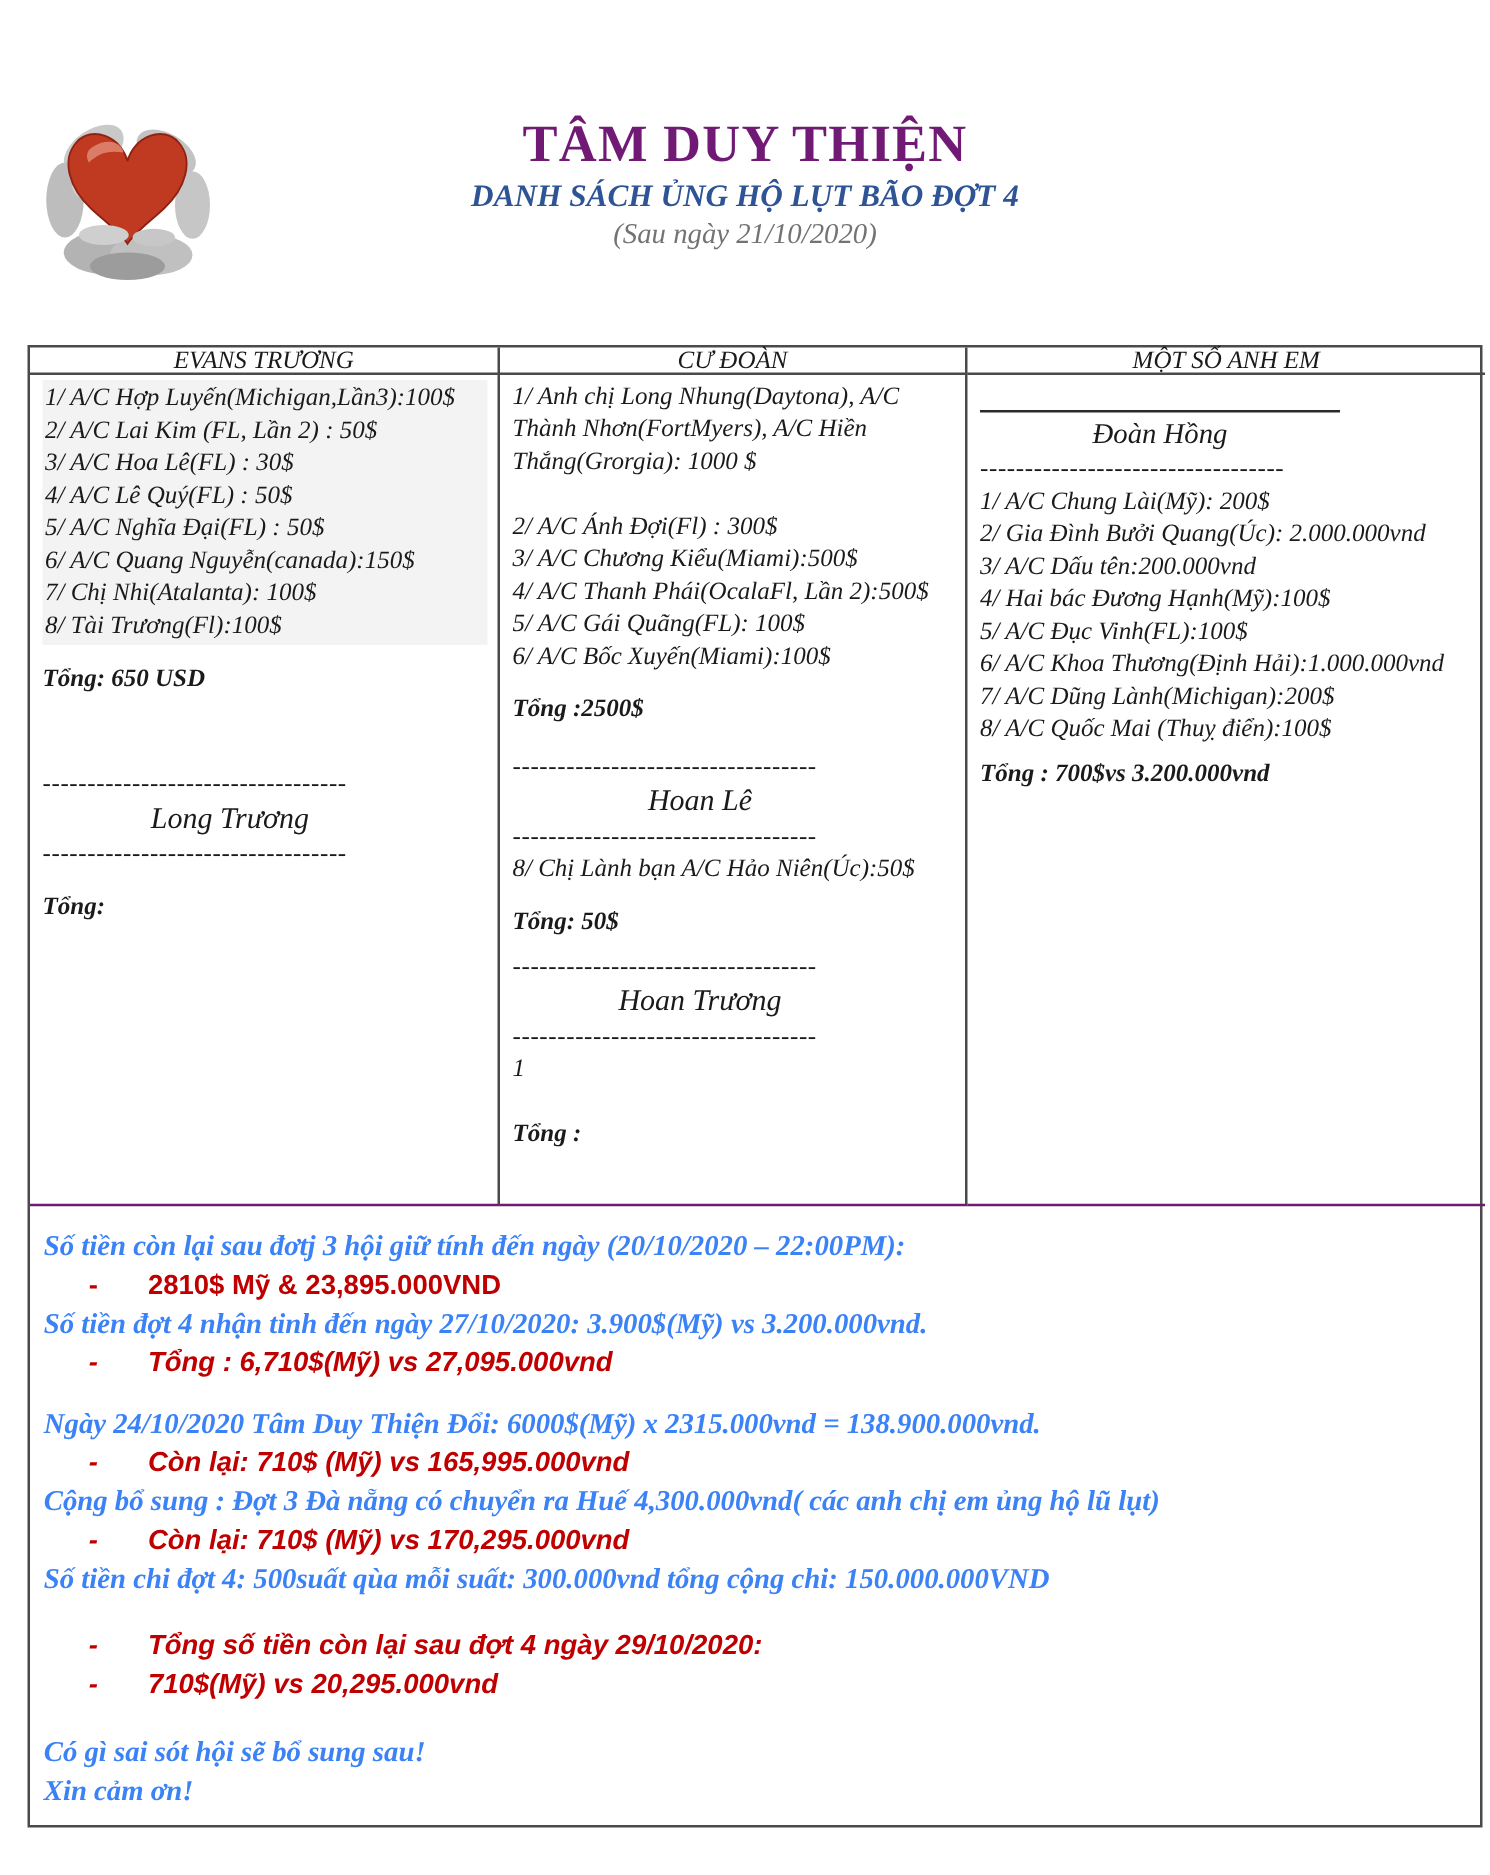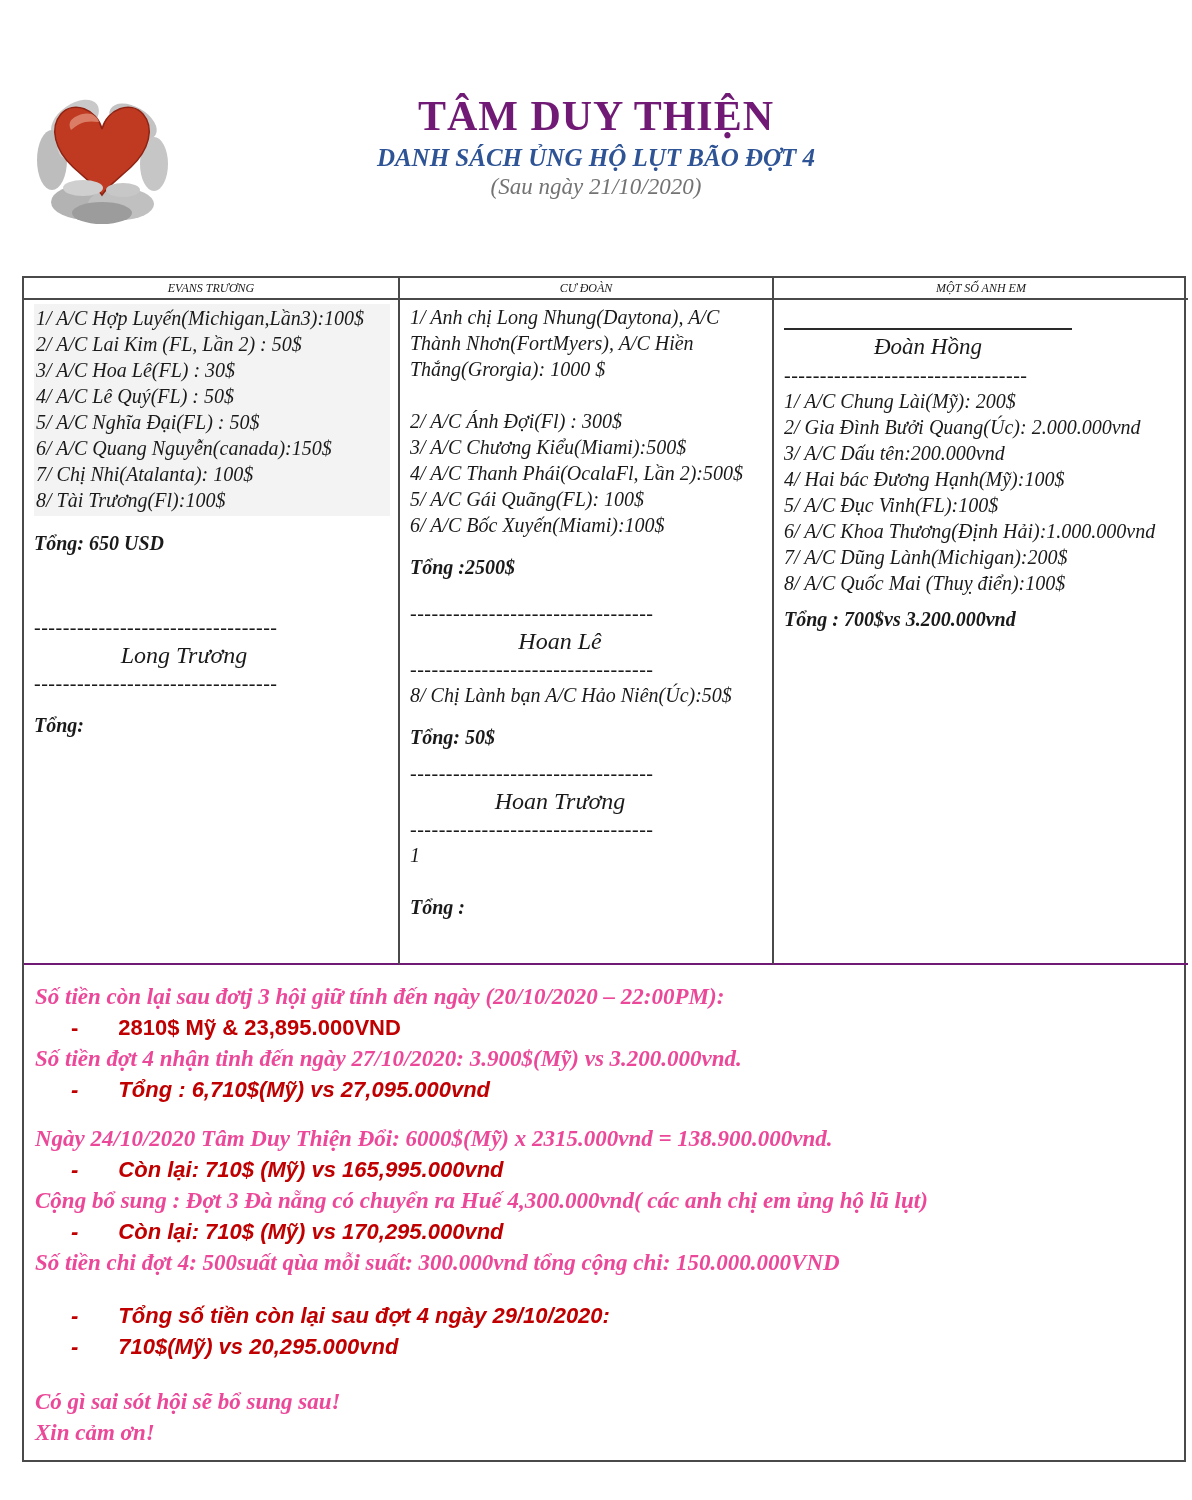--- a/index.html
+++ b/index.html
@@ -65,21 +65,21 @@
     border: 2px solid #4a4a4a;
     color: #1a1a1a;
     font-style: italic;
     font-size: 20px;
     line-height: 26px;
   }
   .th {
     height: 22px;
     border-bottom: 2px solid #4a4a4a;
     text-align: center;
-    font-size: 12px;
+    font-size: 20px;
     line-height: 20px;
   }
   .v-border { border-right: 2px solid #4a4a4a; }
   .cell {
     height: 665px;
     border-bottom: 2px solid #701a75;
     padding: 4px 8px 0 10px;
     overflow: hidden;
   }
   .items-highlight {
@@ -132,21 +132,21 @@
     height: 495px;
     padding: 16px 12px 0 11px;
     font-style: normal;
   }
   .sum-serif {
     font-family: "Liberation Serif", serif;
     font-style: italic;
     font-weight: bold;
     font-size: 23px;
     line-height: 31px;
-    color: #ec4899;
+    color: #3b82f6;
   }
   .sum-bullet {
     display: flex;
     color: #c00000;
     font-family: "Liberation Sans", sans-serif;
     font-weight: bold;
     font-size: 22px;
     line-height: 31px;
   }
   .sum-bullet .dash { margin-left: 36px; }

